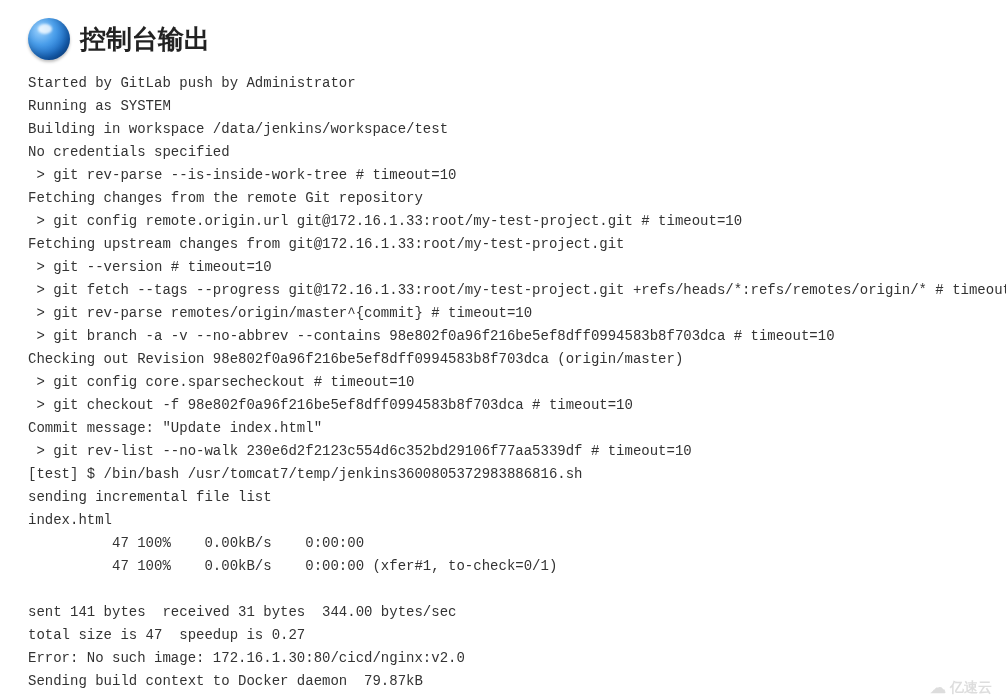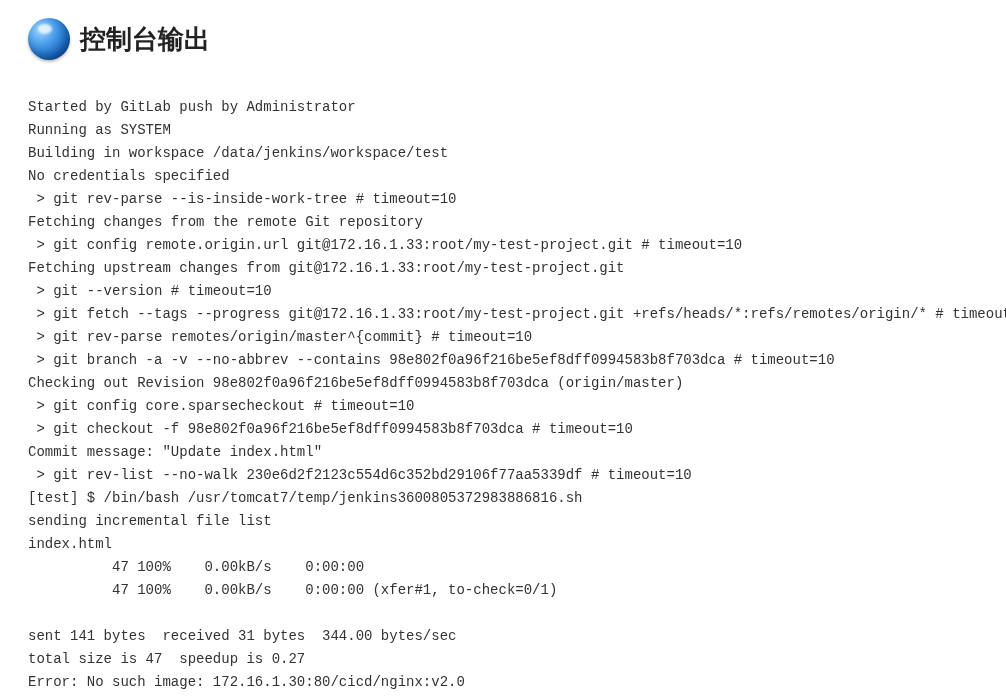--- a/index.html
+++ b/index.html
@@ -12,21 +12,21 @@
       background: #ffffff;
       padding: 18px 28px;
       color: #333;
       width: 1006px;
       position: relative;
     }
     .header {
       display: flex;
       align-items: center;
       gap: 10px;
-      margin-bottom: 36px;
+      margin-bottom: 12px;
     }
     .ball-icon {
       width: 42px;
       height: 42px;
       border-radius: 50%;
       background: radial-gradient(circle at 30% 28%, #9fd4ff 0%, #4a9eea 35%, #1565c0 70%, #0d3a7a 100%);
       box-shadow: inset -3px -4px 8px rgba(0,0,0,0.25), 0 2px 3px rgba(0,0,0,0.25);
       position: relative;
       flex-shrink: 0;
     }

